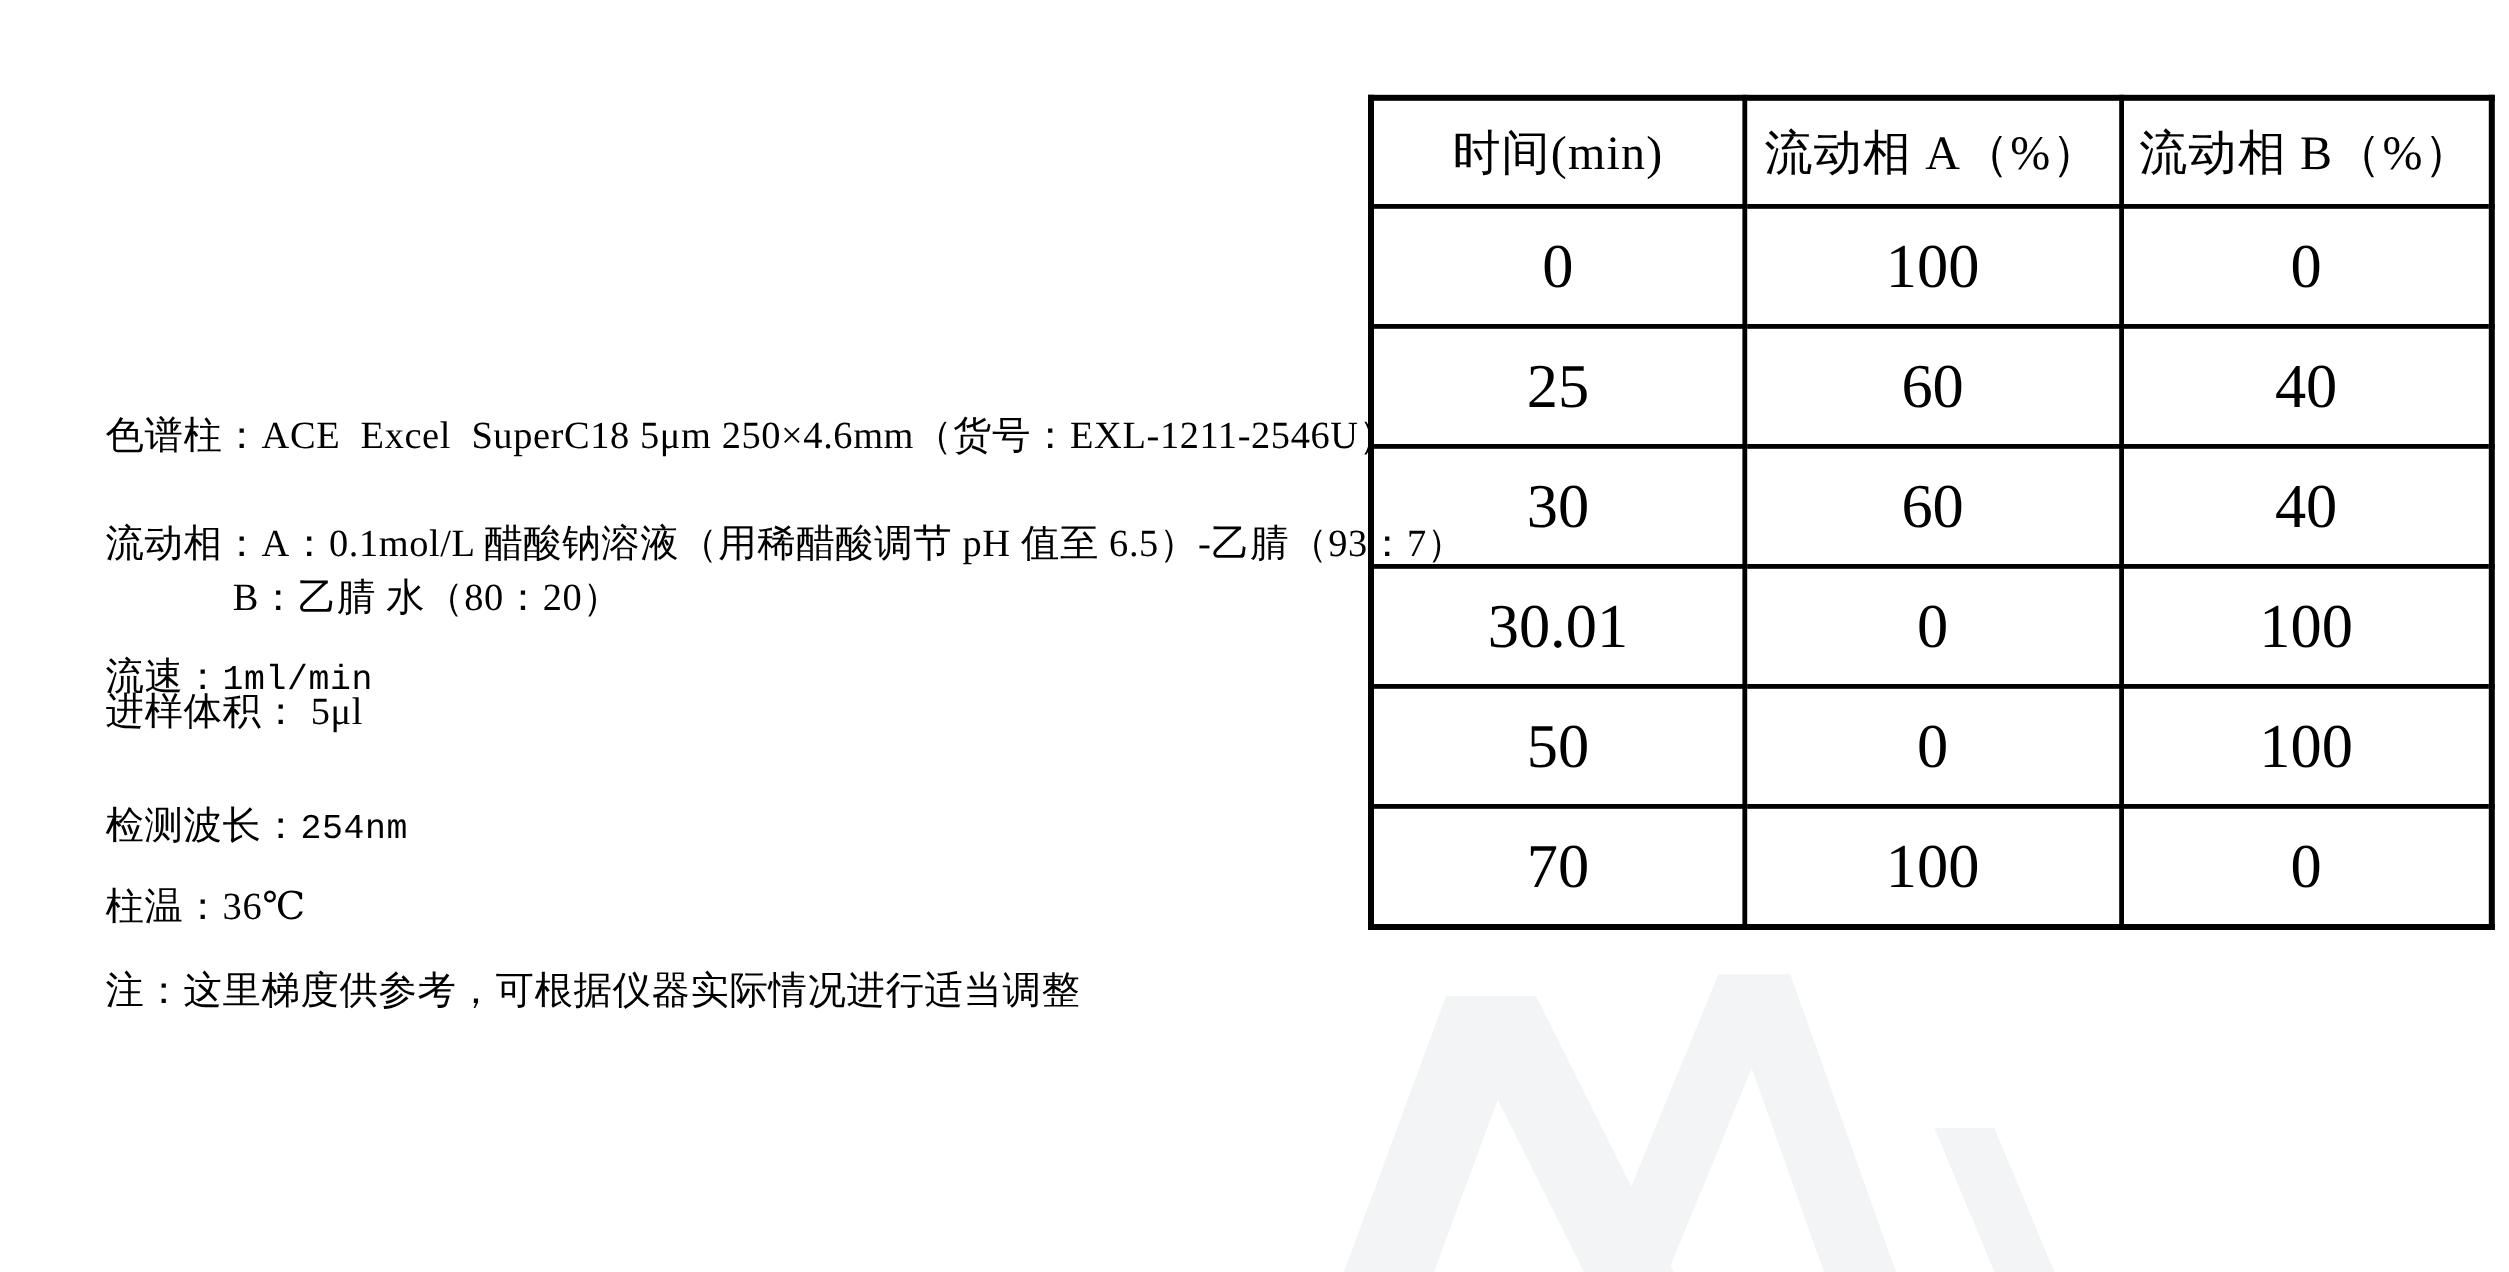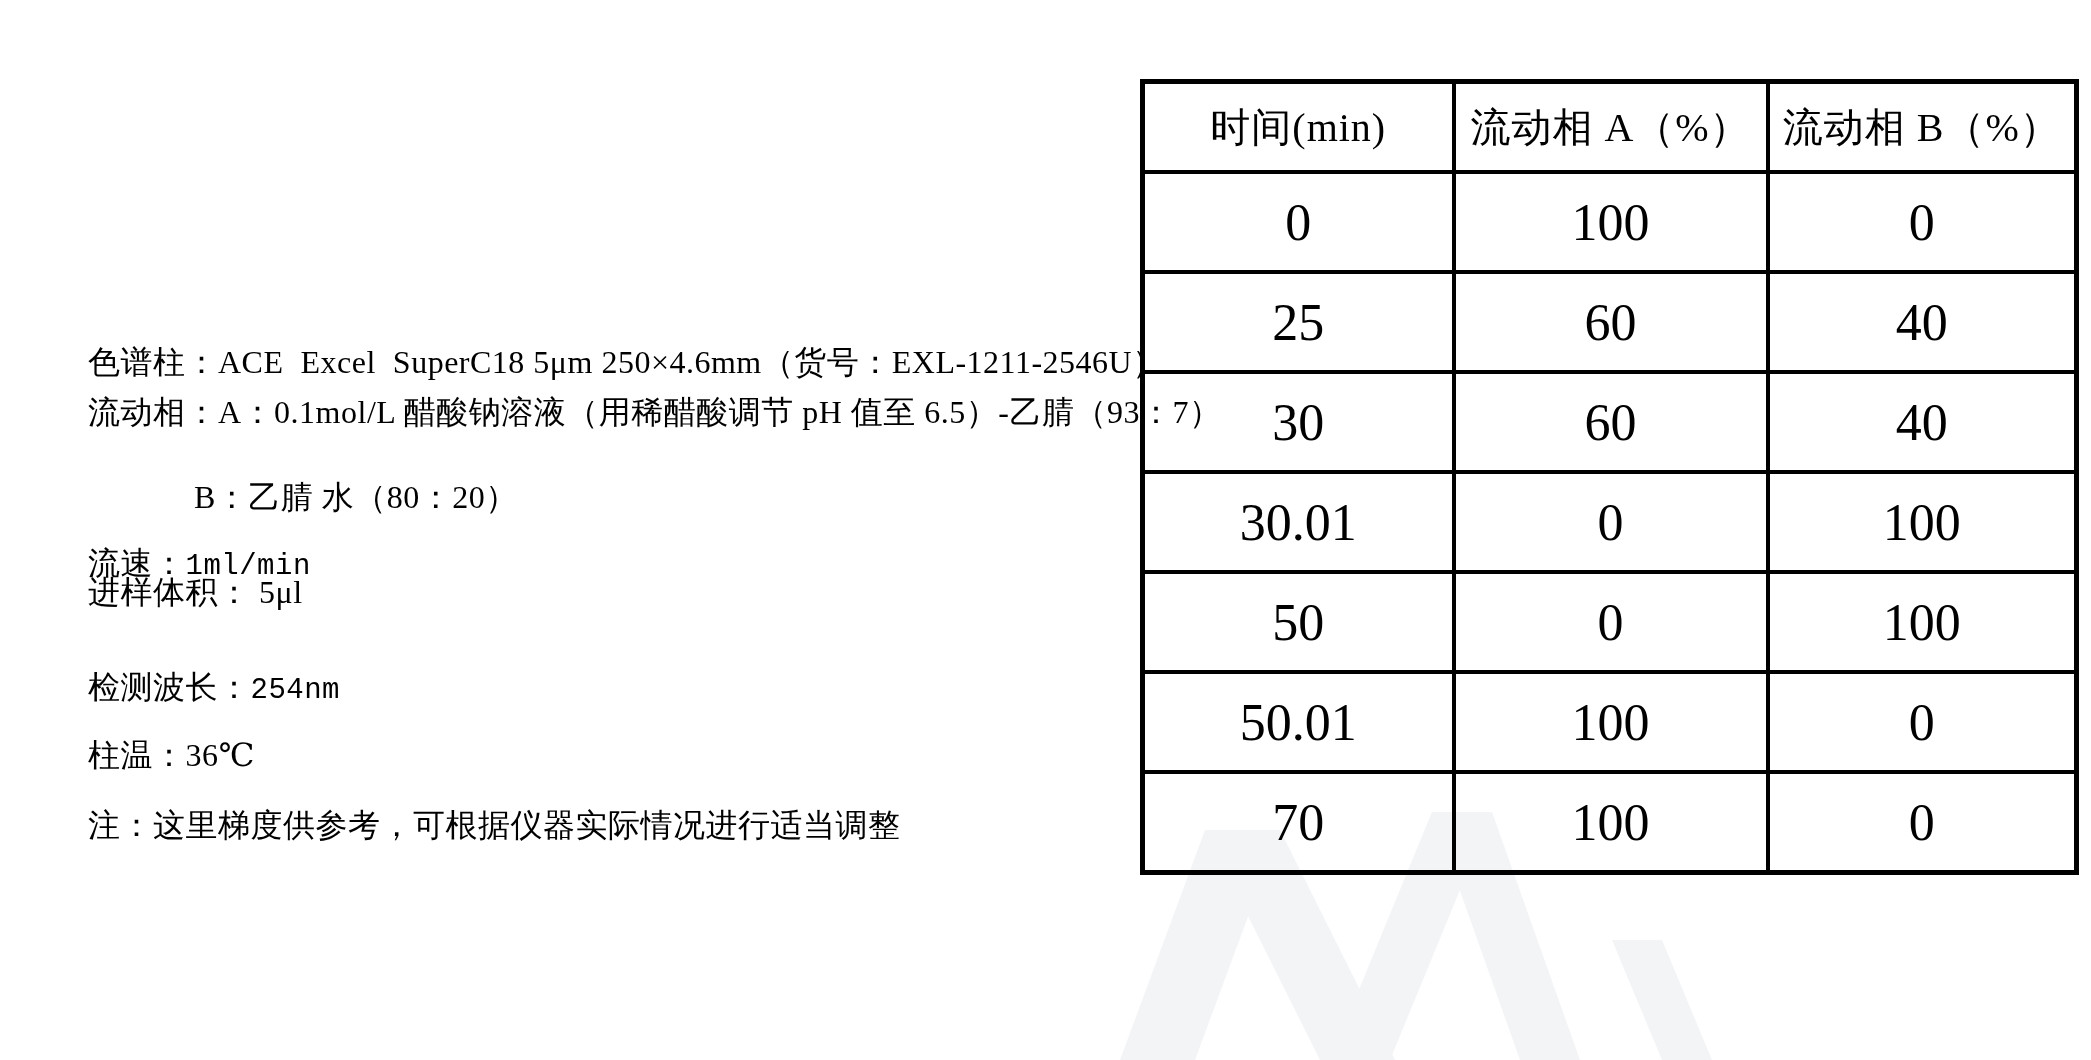--- a/index.html
+++ b/index.html
@@ -67,21 +67,21 @@
       <polygon points="1612,940 1662,940 1712,1060 1662,1060"></polygon>
     </g>
   </svg>
 
   <div class="specs">
 
     <div class="spec-line" style="left:37px;top:302px">
       <span class="spec-label">色谱柱：</span><span class="spec-value">ACE  Excel  SuperC18 5μm 250×4.6mm（货号：EXL-1211-2546U）</span>
     </div>
 
-    <div class="spec-line" style="left:37px;top:352px">
+    <div class="spec-line" style="left:37px;top:392px">
       <span class="spec-label">流动相：</span><span class="spec-value">A：0.1mol/L 醋酸钠溶液（用稀醋酸调节 pH 值至 6.5）-乙腈（93：7）</span>
     </div>
 
     <div class="spec-line" style="left:143px;top:437px">
       <span class="spec-value">B：乙腈 水（80：20）</span>
     </div>
 
     <div class="spec-line" style="left:37px;top:503px">
       <span class="spec-label">流速：</span><span class="spec-value mono">1ml/min</span>
     </div>
@@ -137,25 +137,20 @@
         <td>30.01</td>
         <td>0</td>
         <td>100</td>
       </tr>
       <tr>
         <td>50</td>
         <td>0</td>
         <td>100</td>
       </tr>
       <tr>
-        <td>50.01</td>
-        <td>100</td>
-        <td>0</td>
-      </tr>
-      <tr>
         <td>70</td>
         <td>100</td>
         <td>0</td>
       </tr>
     </tbody>
   </table>
 
 </div>
 
 </body></html>

